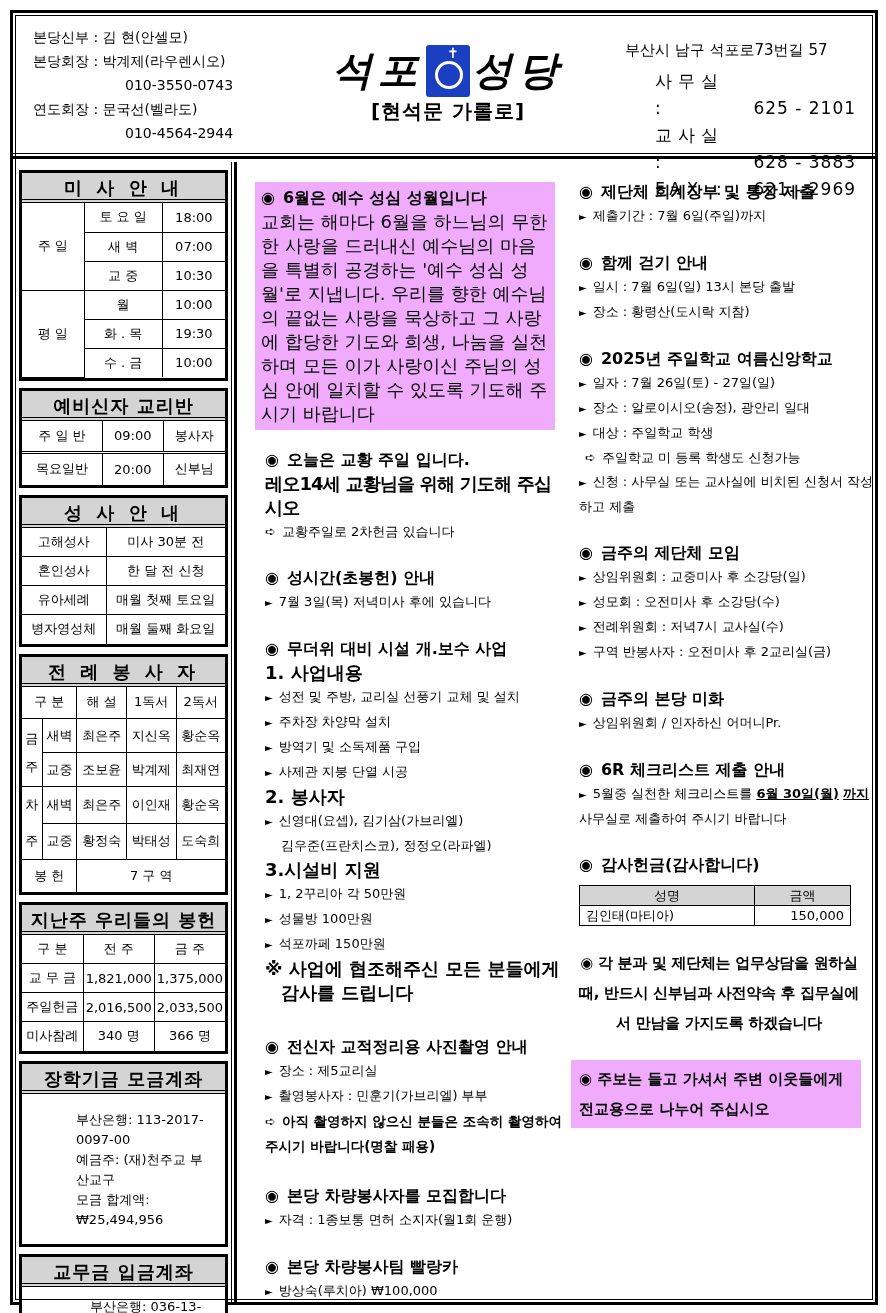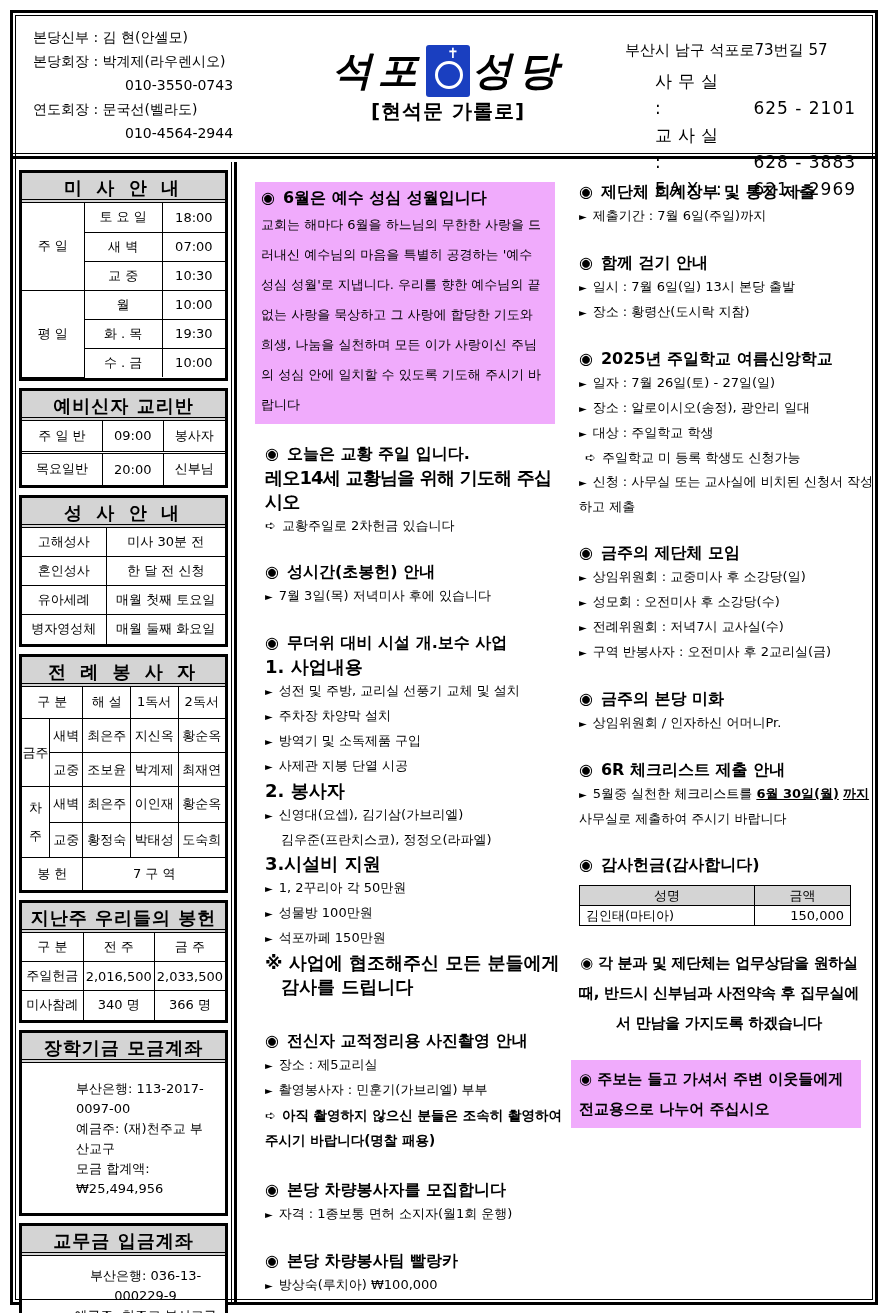--- a/index.html
+++ b/index.html
@@ -178,21 +178,21 @@
               <td>지신옥</td>
               <td>황순옥</td>
             </tr>
         <tr style="height:34px">
               <td>교중</td>
               <td>조보윤</td>
               <td>박계제</td>
               <td>최재연</td>
             </tr>
         <tr style="height:34px">
-              <td rowspan="2" style="padding:7px;line-height:28px">차주</td>
+              <td rowspan="2" style="padding:0;line-height:36px">차주</td>
               <td>새벽</td>
               <td>최은주</td>
               <td>이인재</td>
               <td>황순옥</td>
             </tr>
         <tr style="height:34px">
               <td>교중</td>
               <td>황정숙</td>
               <td>박태성</td>
               <td>도숙희</td>
@@ -206,20 +206,25 @@
     </div>
 
     <div class="box">
       <div class="box-title" style="letter-spacing:1px">지난주 우리들의 봉헌</div>
       <table class="grid">
         <tbody>
             <tr>
               <td style="width:62px">구    분</td>
               <td>전    주</td>
               <td>금    주</td>
+            </tr>
+        <tr>
+              <td>교 무 금</td>
+              <td>1,821,000</td>
+              <td>1,375,000</td>
             </tr>
         <tr>
               <td>주일헌금</td>
               <td>2,016,500</td>
               <td>2,033,500</td>
             </tr>
         <tr>
               <td>미사참례</td>
               <td>340 명</td>
               <td>366 명</td>
@@ -242,21 +247,21 @@
       <div class="acct center">
         <div>부산은행: 036-13-000229-9</div>
         <div>예금주: 천주교 부산교구</div>
       </div>
     </div>
   </div>
 
   <div class="col-mid">
     <div class="sec boxed-gray" style="width:300px;margin-bottom:18px">
       <div class="sec-h"><span class="bullet">◉</span><span>6월은 예수 성심 성월입니다</span></div>
-      <div class="li" style="font-size:13px;line-height:30px">교회는 해마다 6월을 하느님의 무한한 사랑을 드러내신 예수님의 마음을 특별히 공경하는 '예수 성심 성월'로 지냅니다. 우리를 향한 예수님의 끝없는 사랑을 묵상하고 그 사랑에 합당한 기도와 희생, 나눔을 실천하며 모든 이가 사랑이신 주님의 성심 안에 일치할 수 있도록 기도해 주시기 바랍니다</div>
+      <div class="li" style="font-size:18px;line-height:24px">교회는 해마다 6월을 하느님의 무한한 사랑을 드러내신 예수님의 마음을 특별히 공경하는 '예수 성심 성월'로 지냅니다. 우리를 향한 예수님의 끝없는 사랑을 묵상하고 그 사랑에 합당한 기도와 희생, 나눔을 실천하며 모든 이가 사랑이신 주님의 성심 안에 일치할 수 있도록 기도해 주시기 바랍니다</div>
     </div>
 
     <div class="sec" style="padding-left:10px">
       <div class="sec-h"><span class="bullet">◉</span><span>오늘은 교황 주일 입니다.</span></div>
       <div class="sub-h" style="letter-spacing:-0.8px">레오14세 교황님을 위해 기도해 주십시오</div>
       <div class="li"><span class="arr" style="font-size:13px">➪</span><span>교황주일로 2차헌금 있습니다</span></div>
     </div>
 
     <div class="sec" style="padding-left:10px">
       <div class="sec-h"><span class="bullet">◉</span><span>성시간(초봉헌) 안내</span></div>

